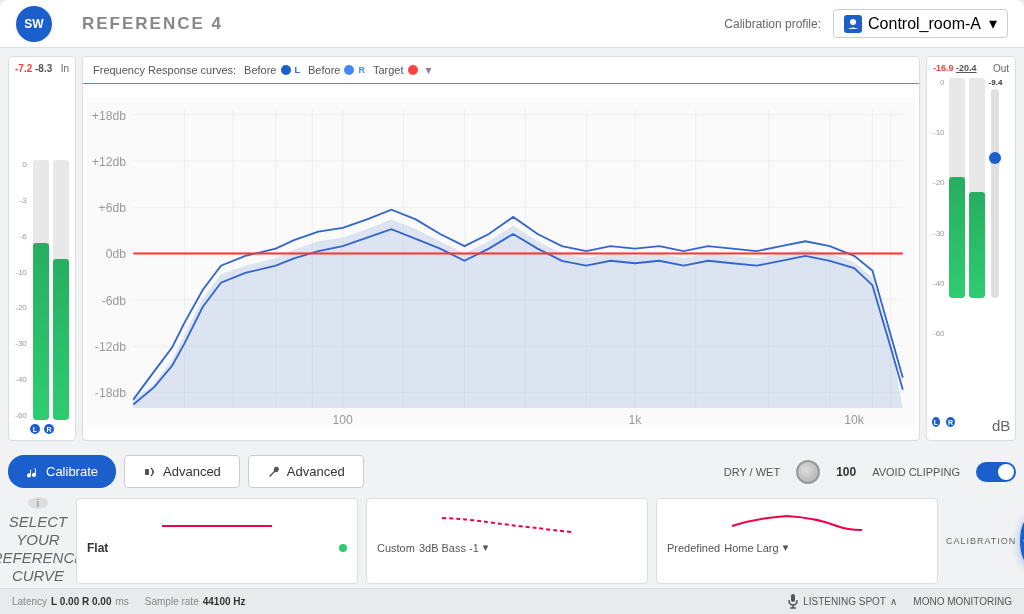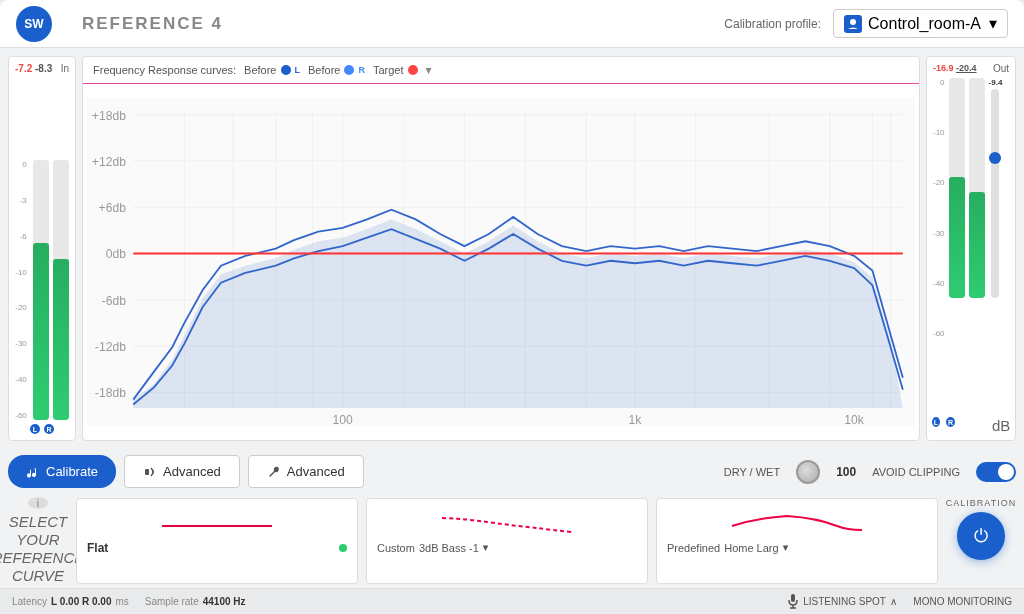--- a/index.html
+++ b/index.html
@@ -403,21 +403,21 @@
     .curve-selector {
       display: flex;
       align-items: center;
       gap: 4px;
       font-size: 11px;
       color: #555;
     }
     
     .calibration-section {
       display: flex;
-      flex-direction: column;
+      flex-direction: row;
       align-items: center;
       gap: 4px;
       width: 70px;
     }
     .cal-section-label {
       font-size: 9px;
       color: #666;
       letter-spacing: 1px;
     }
     .power-btn {

